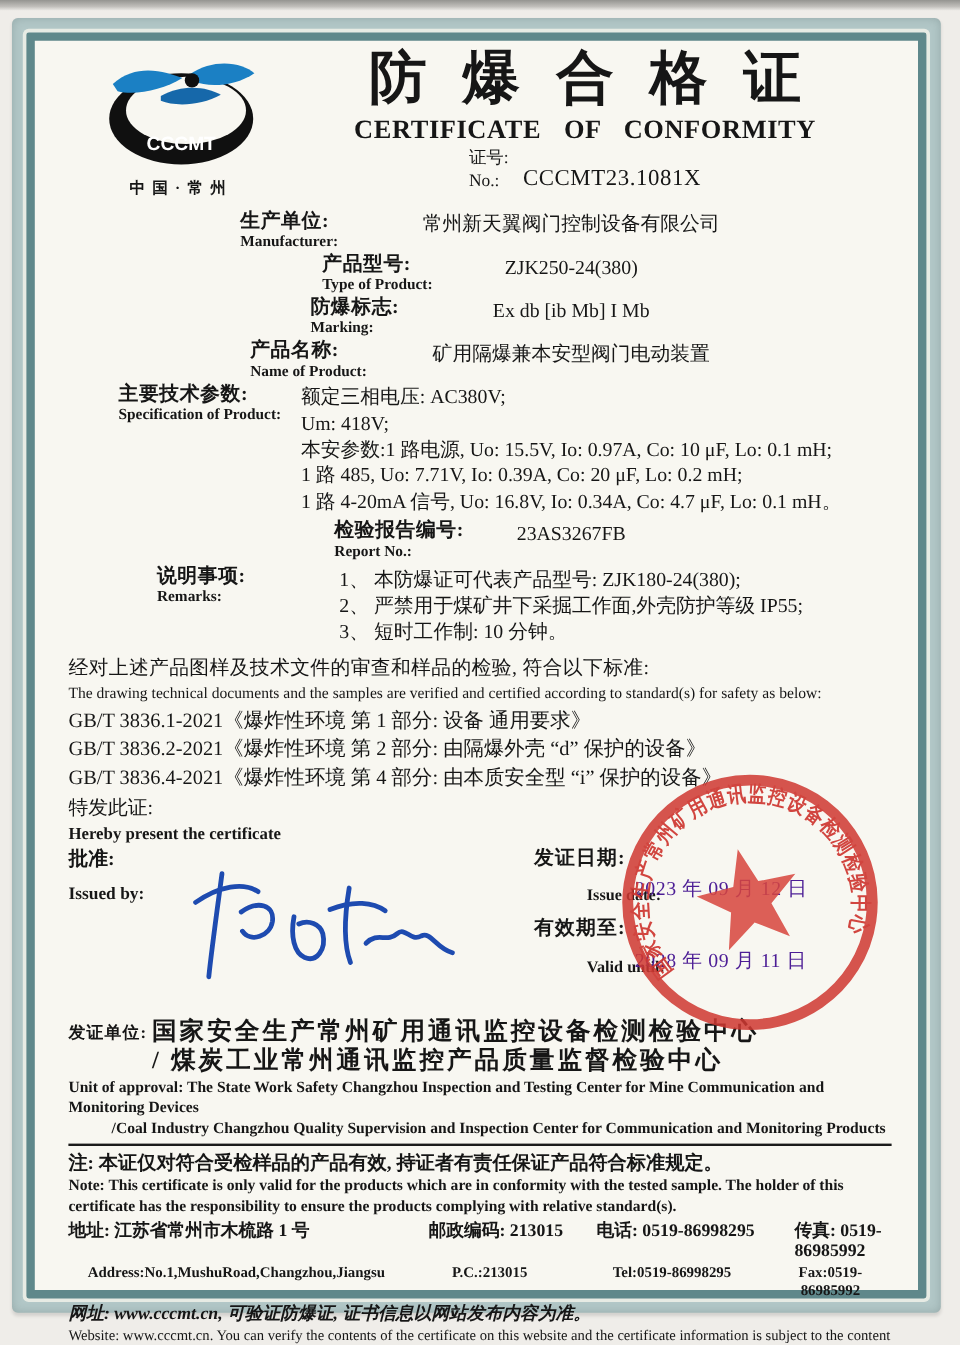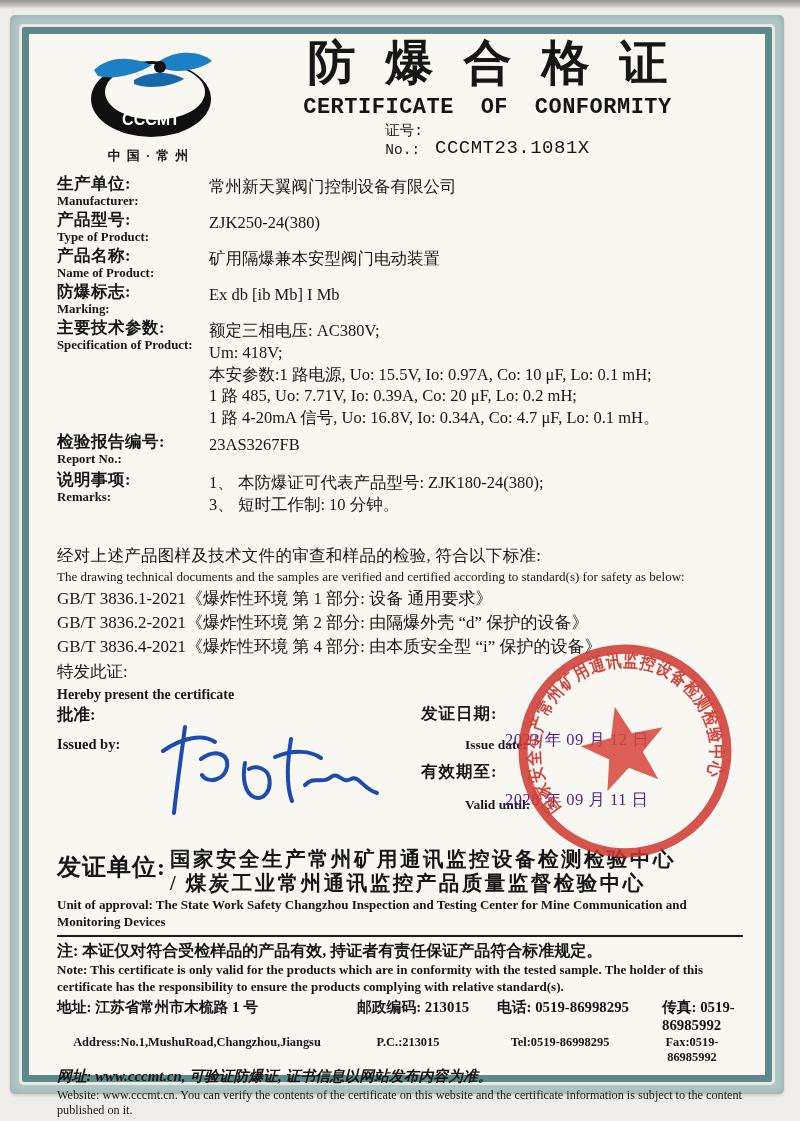--- a/index.html
+++ b/index.html
@@ -11,62 +11,62 @@
   .frame { position:absolute; left:10px; top:15px; width:774px; height:1079px;
     background:#b2c7c7; border-radius:5px; box-shadow:inset 0 0 8px rgba(60,80,80,.25), 0 2px 3px rgba(0,0,0,.12); }
   .paper { position:absolute; left:12px; top:12px; right:12px; bottom:12px;
     background:#f8f7f1; border:7px solid #5f888b; box-shadow:0 0 0 3px #e7ebe4; border-radius:2px; }
   .content { position:absolute; inset:0; padding:6px 22px 0 28px; }
 
   
   .header { position:relative; height:126px; }
   .logo { position:absolute; left:18px; top:2px; width:152px; text-align:center; }
   .logo-sub { font-size:13px; font-weight:bold; letter-spacing:6px; margin-top:1px; }
-  .title-wrap { margin-left:175px; text-align:center;font-family:Liberation Mono, monospace; }
+  .title-wrap { margin-left:175px; text-align:center; }
   .title-cn { font-size:48px; font-weight:bold; letter-spacing:30px; margin-right:-30px; line-height:1.1; white-space:nowrap; }
   .title-en { font-size:22px; font-weight:bold; word-spacing:13px; letter-spacing:.5px; margin-top:2px; }
   .certno { display:flex; justify-content:center; align-items:flex-end; gap:12px; margin-top:2px; }
   .certno-labels { font-size:14.5px; line-height:1.3; text-align:left; }
   .certno-value { font-size:19px; letter-spacing:.5px; padding-top:5px; }
 
   
   .fields { margin-top:8px; }
-  .frow { display:flex; align-items:flex-start; }
+  .frow { display:flex; align-items:flex-start;justify-content:center; }
   .flabel { width:152px; flex:none; line-height:1.2; }
   .flabel .cn { font-size:16.5px; font-weight:bold; letter-spacing:.5px; }
   .flabel .en { font-size:12.8px; font-weight:bold; }
   .fvalue { font-size:16.5px; line-height:1.32; padding-top:2px; }
   .frow.h36 { min-height:36px; } .frow.h38 { min-height:38px; }
   .frow.h66 { min-height:66px; } .frow.h114 { min-height:114px; }
 
   
   .standards { margin-top:8px; line-height:1.4; }
   .std-intro-cn { font-size:16.5px; letter-spacing:.3px; }
   .std-intro-en { font-size:13px; font-weight:normal; margin:1px 0; }
   .std-line { font-size:17px; }
   .std-close { font-size:16.5px; margin-top:1px; }
 
   
   .issue { position:relative; height:158px; margin-top:4px; }
   .hereby { font-size:14px; font-weight:bold; }
   .approve { font-size:16.5px; font-weight:bold; margin-top:1px; }
   .issuedby { font-size:14.5px; font-weight:bold; margin-top:10px; }
   .signature { position:absolute; left:92px; top:26px; }
-  .dates { position:absolute; left:364px; top:16px; width:310px; }
+  .dates { position:absolute; left:388px; top:16px; width:310px; }
   .d-cn { font-size:16.5px; font-weight:bold; letter-spacing:1px; }
   .d-en { font-size:13.5px; font-weight:bold; padding-left:44px; }
   .d-row2 { margin-top:12px; } .d-row3 { margin-top:8px; } .d-row4 { margin-top:14px; }
   .date-val { position:absolute; font-size:16.5px; letter-spacing:.5px; color:#4c1d95; }
   .date-val.issue { left:84px; top:22px; }
   .date-val.valid { left:84px; top:86px; }
   .stamp { position:absolute; left:452px; top:-52px; width:232px; height:232px; transform:rotate(-13deg); opacity:.93; }
 
   
   .unit { display:flex; margin-top:2px; }
-  .unit-label { font-size:24px; font-weight:bold; flex:none; padding-top:4px; letter-spacing:1px; }
+  .unit-label { font-size:14px; font-weight:bold; flex:none; padding-top:4px; letter-spacing:1px; }
   .unit-lines { font-size:20.5px; font-weight:bold; letter-spacing:2.5px; line-height:1.18; padding-left:4px; }
   .unit-en { font-size:13px; font-weight:bold; line-height:1.3; margin-top:2px; }
   .unit-en .l2 { padding-left:36px; }
   .divider { border-top:2.5px solid #1b1b1b; margin-top:4px; }
 
   
   .note { margin-top:4px; }
   .note-cn { font-size:16px; font-weight:bold; }
   .note-en { font-size:13px; font-weight:bold; line-height:1.28; }
   .contact-cn { display:grid; grid-template-columns:300px 140px 165px auto; font-size:14.8px; font-weight:bold; margin-top:3px; }
@@ -119,31 +119,31 @@
           </div>
           <div class="frow h36">
             <div class="flabel">
               <div class="cn">产品型号:</div>
               <div class="en">Type of Product:</div>
             </div>
             <div class="fvalue">ZJK250-24(380)</div>
           </div>
           <div class="frow h36">
             <div class="flabel">
+              <div class="cn">防爆标志:</div>
+              <div class="en">Marking:</div>
+            </div>
+            <div class="fvalue">Ex db [ib Mb] I Mb</div>
+          </div>
+          <div class="frow h36">
+            <div class="flabel">
               <div class="cn">产品名称:</div>
               <div class="en">Name of Product:</div>
             </div>
             <div class="fvalue">矿用隔爆兼本安型阀门电动装置</div>
-          </div>
-          <div class="frow h36">
-            <div class="flabel">
-              <div class="cn">防爆标志:</div>
-              <div class="en">Marking:</div>
-            </div>
-            <div class="fvalue">Ex db [ib Mb] I Mb</div>
           </div>
           <div class="frow h114">
             <div class="flabel">
               <div class="cn">主要技术参数:</div>
               <div class="en">Specification of Product:</div>
             </div>
             <div class="fvalue">
               <div>额定三相电压: AC380V;</div>
               <div>Um: 418V;</div>
               <div>本安参数:1 路电源, Uo: 15.5V, Io: 0.97A, Co: 10 μF, Lo: 0.1 mH;</div>
@@ -158,20 +158,21 @@
             </div>
             <div class="fvalue">23AS3267FB</div>
           </div>
           <div class="frow h66">
             <div class="flabel">
               <div class="cn">说明事项:</div>
               <div class="en">Remarks:</div>
             </div>
             <div class="fvalue">
               <div>1、 本防爆证可代表产品型号: ZJK180-24(380);</div>
+              <div>2、 严禁用于煤矿井下采掘工作面,外壳防护等级 IP55;</div>
               <div>3、 短时工作制: 10 分钟。</div>
             </div>
           </div>
         </div>
 
         <div class="standards">
           <div class="std-intro-cn">经对上述产品图样及技术文件的审查和样品的检验, 符合以下标准:</div>
           <div class="std-intro-en">The drawing technical documents and the samples are verified and certified according to standard(s) for safety as below:</div>
           <div class="std-line">GB/T 3836.1-2021《爆炸性环境 第 1 部分: 设备 通用要求》</div>
           <div class="std-line">GB/T 3836.2-2021《爆炸性环境 第 2 部分: 由隔爆外壳 “d” 保护的设备》</div>
@@ -219,20 +220,21 @@
 
         <div class="unit">
           <div class="unit-label">发证单位:</div>
           <div class="unit-lines">
             <div>国家安全生产常州矿用通讯监控设备检测检验中心</div>
             <div>/ 煤炭工业常州通讯监控产品质量监督检验中心</div>
           </div>
         </div>
         <div class="unit-en">
           <div class="l1">Unit of approval: The State Work Safety Changzhou Inspection and Testing Center for Mine Communication and Monitoring Devices</div>
+          <div class="l2">/Coal Industry Changzhou Quality Supervision and Inspection Center for Communication and Monitoring Products</div>
         </div>
 
         <div class="divider"></div>
 
         <div class="note">
           <div class="note-cn">注: 本证仅对符合受检样品的产品有效, 持证者有责任保证产品符合标准规定。</div>
           <div class="note-en">Note: This certificate is only valid for the products which are in conformity with the tested sample. The holder of this certificate has the responsibility to ensure the products complying with relative standard(s).</div>
         </div>
 
         <div class="contact-cn">

